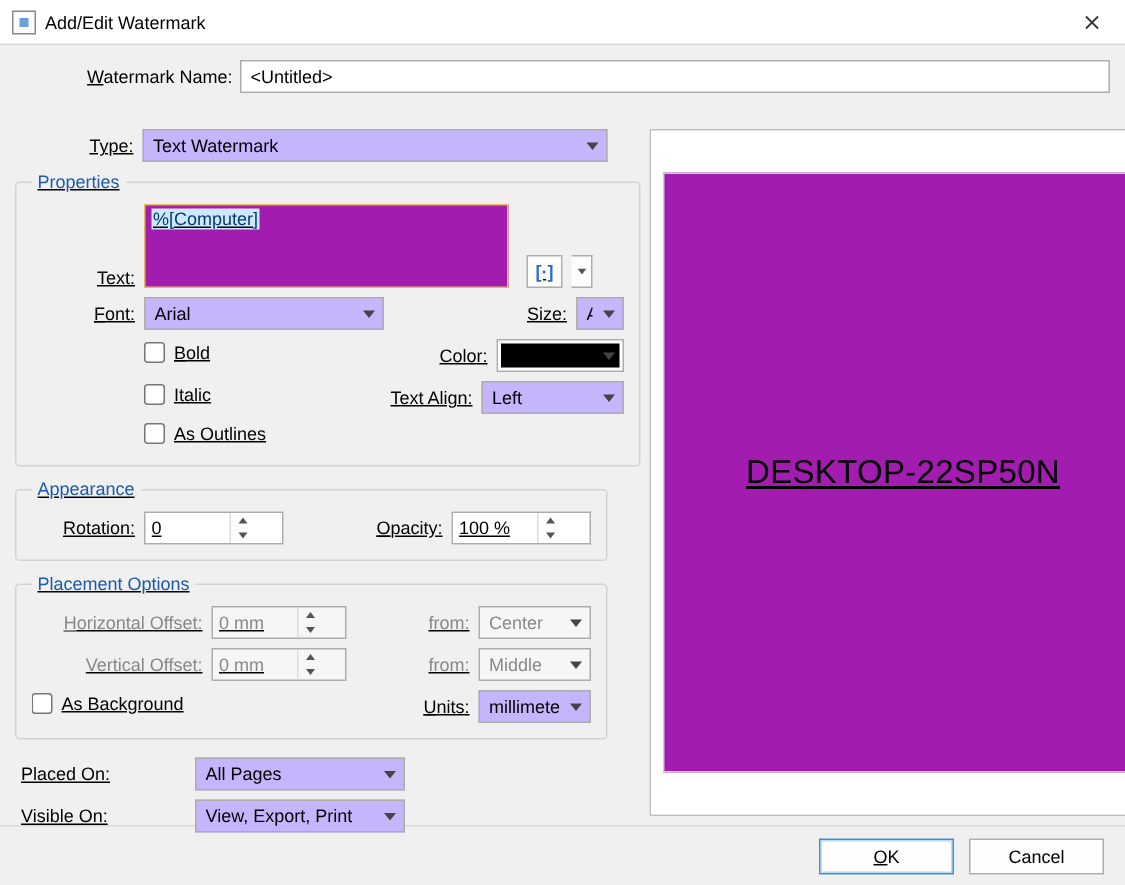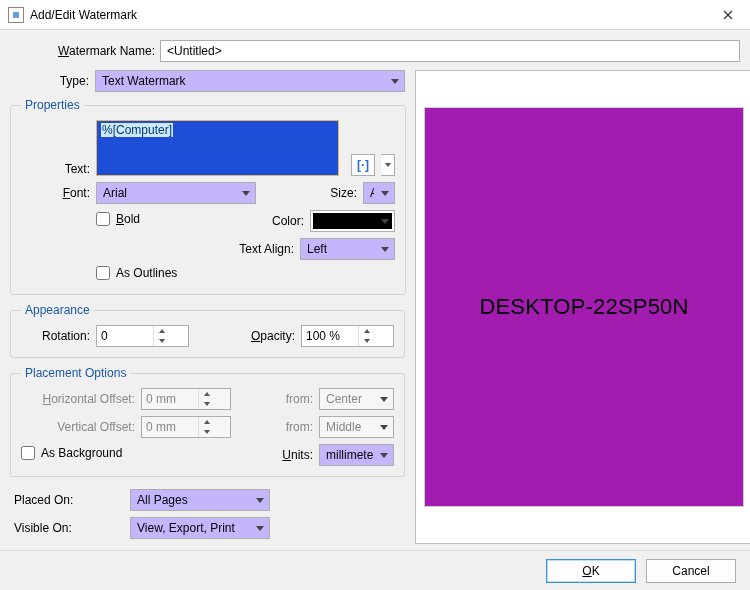--- a/index.html
+++ b/index.html
@@ -10,25 +10,25 @@
   .titlebar { height: 30px; border-bottom: 1px solid #d9d9d9; display: flex; align-items: center; padding: 0 8px; background: #fff; }
   .titlebar .appicon { width: 16px; height: 16px; background: #fff; border: 1px solid #888; margin-right: 6px; display:flex; align-items:center; justify-content:center; }
   .titlebar .appicon::after { content:""; width:6px; height:6px; background:#6aa0d8; }
   .titlebar .title { font-size: 12px; color: #000; }
   .titlebar .spacer { flex: 1; }
   .titlebar .close { width: 45px; height: 29px; display: flex; align-items: center; justify-content: center; cursor: pointer; margin-right:-8px; }
   .titlebar .close svg { width:10px; height:10px; }
 
   
   .dlgbody { position:absolute; top:30px; left:0; right:0; bottom:0; background:#f0f0f0; padding:10px 10px 10px 10px; display:flex; flex-direction:column; }
-  .toprow { display:flex; align-items:center; margin-bottom:8px; }
+  .toprow { display:flex; align-items:center; margin-bottom:24px; }
   .toprow .lbl { width:150px; text-align:right; font-size:12px; padding-right:5px; }
   .toprow input { flex:1; height:22px; border:1px solid #adadad; background:#fff; font-size:12px; padding:0 6px; }
 
-  .middle { flex:1; display:flex; gap:10px; min-height:0; }
+  .middle { flex:1; display:flex; gap:28px; min-height:0;text-decoration:underline; }
   .leftcol { width:395px; display:flex; flex-direction:column; }
   .rightcol { flex:1; border:1px solid #c0c0c0; background:#fff; display:flex; align-items:center; justify-content:center; padding:8px; }
   .preview { width: 320px; height: 400px; border:1px solid #ccc; background:#a21caf; display:flex; align-items:center; justify-content:center; }
   .preview span { font-size:22px; font-family: Arial, sans-serif; color:#000; letter-spacing:0.2px; }
 
   .typerow { display:flex; align-items:center; margin-bottom:6px; }
   .typerow .lbl { width:85px; text-align:right; font-size:12px; padding-right:6px; }
 
   select, .combo { height:22px; border:1px solid #adadad; background:#c4b5fd; font-size:12px; padding:0 20px 0 6px; position:relative; appearance:none; }
   .combo::after, select { background-image: none; }
@@ -103,21 +103,21 @@
             <option>Text Watermark</option>
           </select>
         </div>
       </div>
 
       <fieldset>
         <legend>Properties</legend>
 
         <div class="row" style="align-items:flex-end;">
           <div class="lbl w85">Text:</div>
-          <div style="border:1px solid #e6b85c; outline:none; width:243px; height:56px; background:#1d4ed8; padding:2px 4px; font-size:12px;"><span class="txtsel">%[Computer]</span></div>
+          <div style="border:1px solid #e6b85c; outline:none; width:243px; height:56px; background:#a21caf; padding:2px 4px; font-size:12px;"><span class="txtsel">%[Computer]</span></div>
           <div style="display:flex; margin-left:6px;">
             <div class="macrobtn">
                 <span class="br">[·]</span>
               </div>
             <div class="macrobtn dd">
               <svg width="6" height="4">
                   <path d="M0 0 L3 4 L6 0 Z" fill="#555"></path>
                 </svg>
             </div>
           </div>
@@ -142,20 +142,26 @@
           </div>
           <div style="flex:1;"></div>
           <div class="lbl" style="width:50px;text-align:right;">Color:</div>
           <div class="colorswatch" style="width:85px;">
               <div class="sw"></div>
             </div>
         </div>
 
         <div class="row">
           <div class="w85"></div>
+          <div style="width:160px;">
+            <label class="chk">
+                <input type="checkbox" style="">
+                <span>Italic</span>
+              </label>
+          </div>
           <div style="flex:1;"></div>
           <div class="lbl" style="width:65px;">Text Align:</div>
           <div class="selwrap" style="width:95px;">
             <select style="width:100%;"><option>Left</option></select>
           </div>
         </div>
 
         <div class="row" style="margin-bottom:0;">
           <div class="w85"></div>
           <label class="chk">

